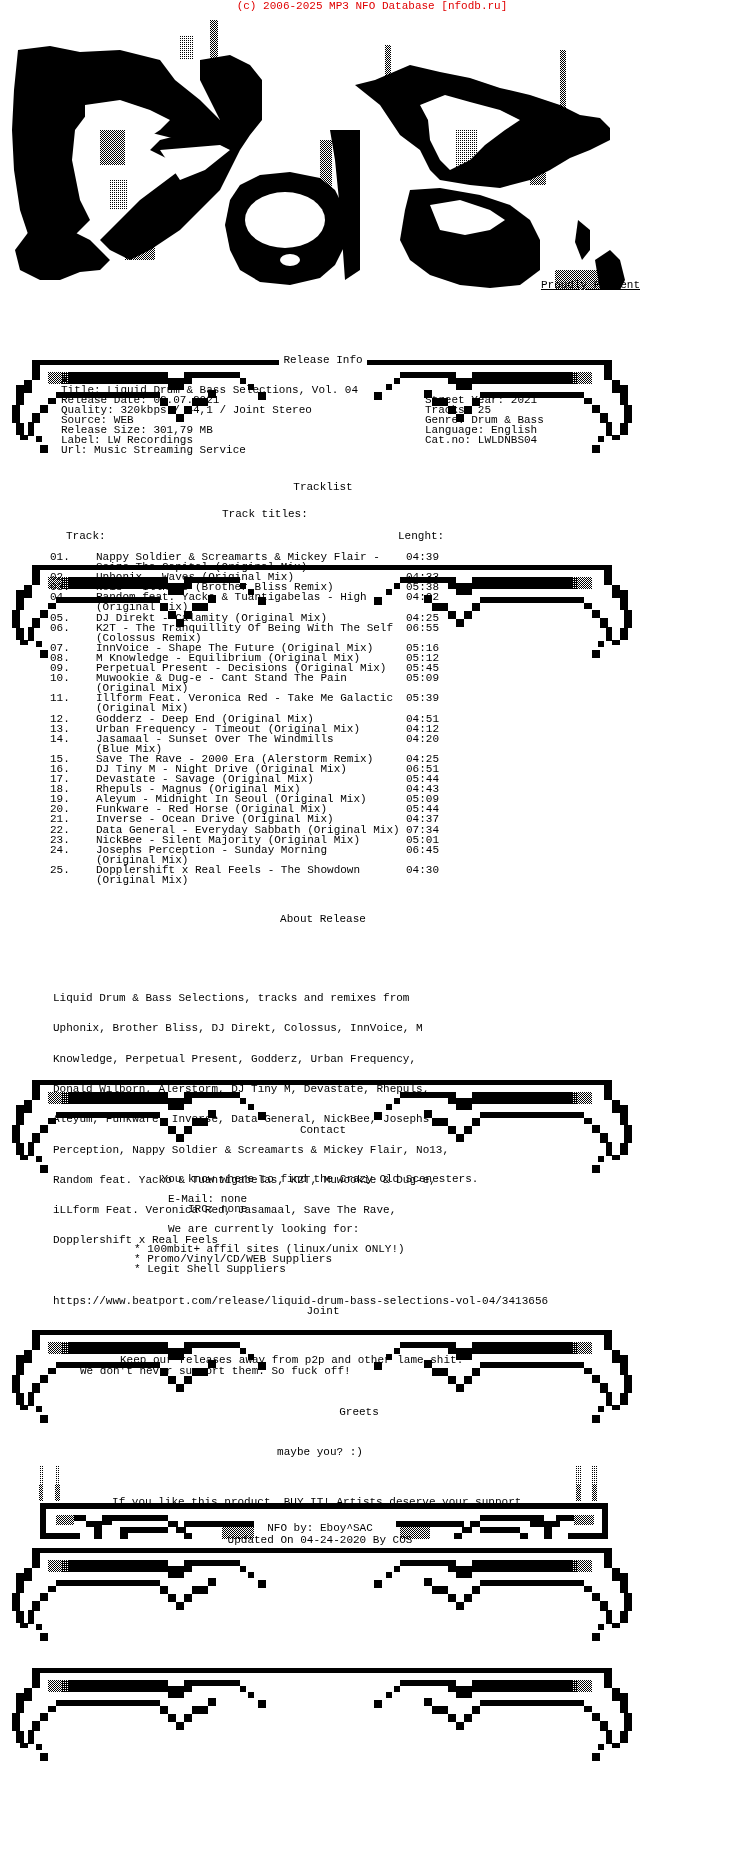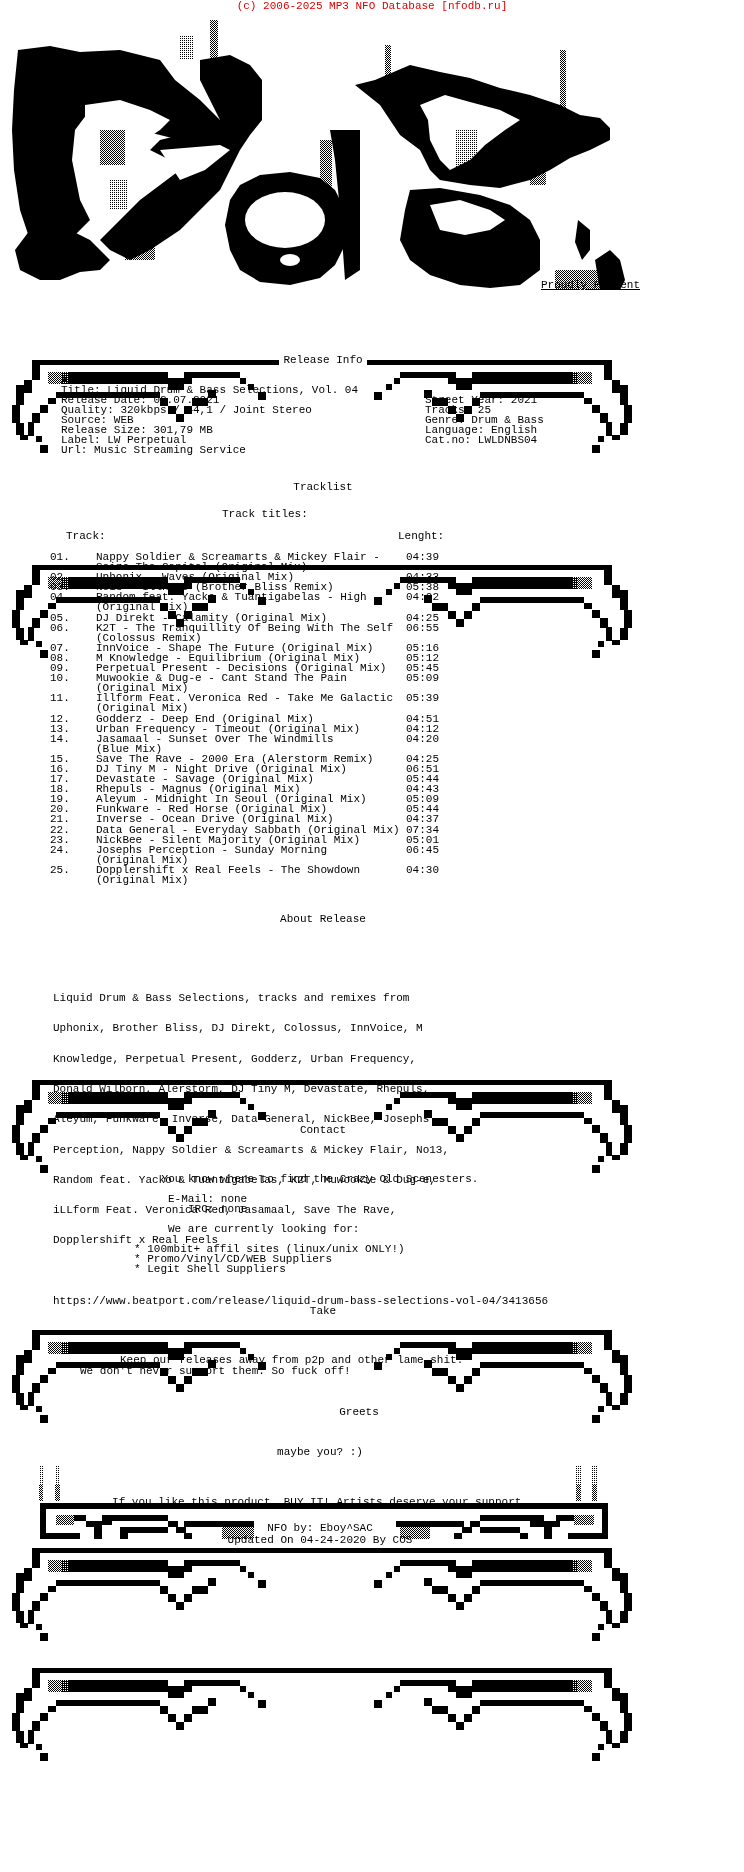--- a/index.html
+++ b/index.html
@@ -165,21 +165,21 @@
   </svg>
 <div class="title-text" style="top:310px;left:0;width:640px;text-align:center;background:transparent;margin-top:44px;"><span style="background:#fff;padding:0 4px;">Release Info</span></div>
 
 <div>
   <div class="abs" style="top:375px;left:61px;">Artist: VA</div>
   <div class="abs" style="top:385px;left:61px;">Title: Liquid Drum &amp; Bass Selections, Vol. 04</div>
   <div class="abs" style="top:395px;left:61px;">Release Date: 02.07.2021</div>
   <div class="abs" style="top:405px;left:61px;">Quality: 320kbps / 44,1 / Joint Stereo</div>
   <div class="abs" style="top:415px;left:61px;">Source: WEB</div>
   <div class="abs" style="top:425px;left:61px;">Release Size: 301,79 MB</div>
-  <div class="abs" style="top:435px;left:61px;">Label: LW Perpetual</div>
+  <div class="abs" style="top:435px;left:61px;">Label: LW Recordings</div>
   <div class="abs" style="top:445px;left:61px;">Url: Music Streaming Service</div>
 
   <div class="abs" style="top:395px;left:425px;">Street Year: 2021</div>
   <div class="abs" style="top:405px;left:425px;">Tracks: 25</div>
   <div class="abs" style="top:415px;left:425px;">Genre: Drum &amp; Bass</div>
   <div class="abs" style="top:425px;left:425px;">Language: English</div>
   <div class="abs" style="top:435px;left:425px;">Cat.no: LWLDNBS04</div>
 </div>
 
 <svg class="frame" style="top:565px" width="640" height="100">
@@ -221,21 +221,21 @@
 <div class="abs" style="top:1194px;left:168px;">E-Mail: none</div>
 <div class="abs" style="top:1204px;left:188px;">IRC: none</div>
 <div class="abs" style="top:1224px;left:168px;">We are currently looking for:</div>
 <div class="abs" style="top:1244px;left:134px;">* 100mbit+ affil sites (linux/unix ONLY!)</div>
 <div class="abs" style="top:1254px;left:134px;">* Promo/Vinyl/CD/WEB Suppliers</div>
 <div class="abs" style="top:1264px;left:134px;">* Legit Shell Suppliers</div>
 
 <svg class="frame" style="top:1548px" width="640" height="100">
     <use href="#frame"></use>
   </svg>
-<div class="title-text" style="top:1305px;left:0;width:640px;text-align:center;background:transparent;"><span style="background:#fff;padding:0 4px;">Take</span></div>
+<div class="title-text" style="top:1305px;left:0;width:640px;text-align:center;background:transparent;"><span style="background:#fff;padding:0 4px;">Joint</span></div>
 
 <div class="abs" style="top:1355px;left:80px;padding-left:40px;">Keep our releases away from p2p and other lame shit.</div>
 <div class="abs" style="top:1366px;left:80px;">We don't never support them. So fuck off!</div>
 
 <svg class="frame" style="top:1668px" width="640" height="100">
     <use href="#frame"></use>
   </svg>
 <div class="title-text" style="top:1406px;left:0;width:640px;text-align:center;background:transparent;margin-left:36px;"><span style="background:#fff;padding:0 4px;">Greets</span></div>
 
 <div class="abs" style="top:1447px;left:0;width:640px;text-align:center;">maybe you? :)</div>

